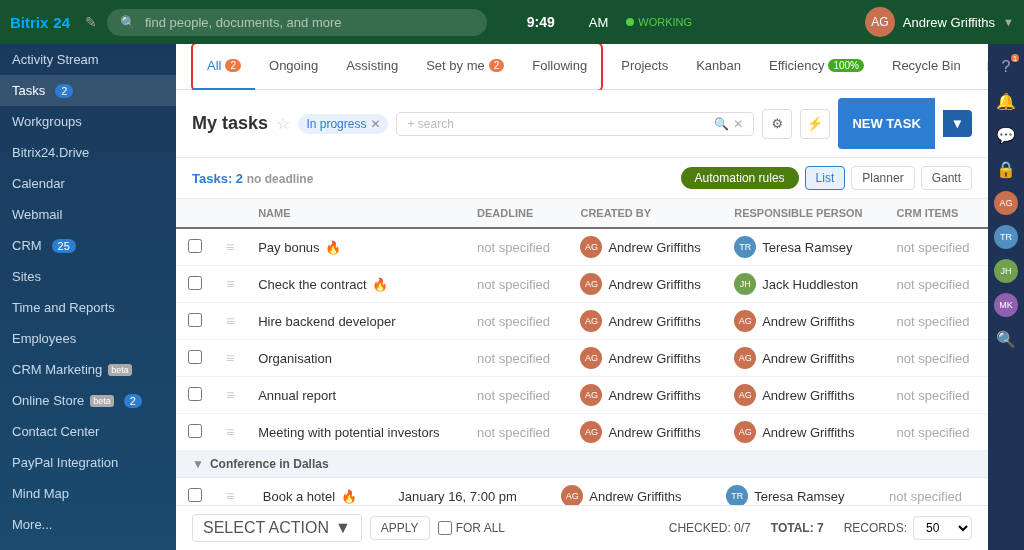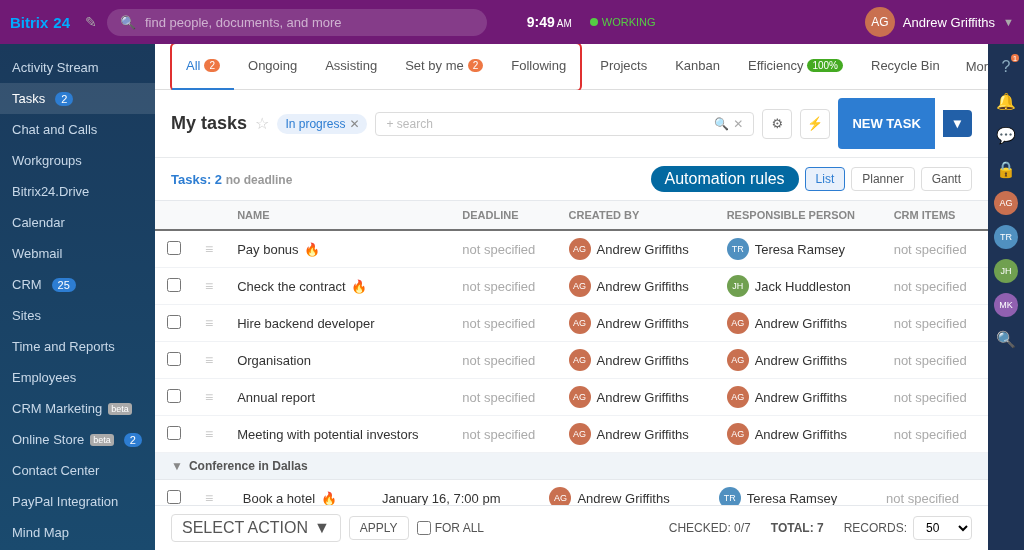--- a/index.html
+++ b/index.html
@@ -1,36 +1,36 @@
 <!DOCTYPE html>
 <html><head>
   <meta charset="utf-8">
   <style>
     * { box-sizing: border-box; margin: 0; padding: 0; }
     body { font-family: Arial, sans-serif; font-size: 13px; background: #1a3a5c; width: 1024px; height: 550px; overflow: hidden; display: flex; flex-direction: column; }
 
     
-    .topbar { background: #701a75; height: 44px; display: flex; align-items: center; padding: 0 10px; gap: 10px; flex-shrink: 0; }
+    .topbar { background: #14532d; height: 44px; display: flex; align-items: center; padding: 0 10px; gap: 10px; flex-shrink: 0; }
     .topbar-logo { color: #fff; font-weight: bold; font-size: 15px; display: flex; align-items: center; gap: 5px; }
     .topbar-logo span { color: #00aaff; }
     .edit-icon { color: #aaa; font-size: 14px; cursor: pointer; margin-left: 5px; }
     .search-bar { flex: 1; max-width: 380px; background: rgba(255,255,255,0.15); border: none; border-radius: 18px; padding: 6px 14px; color: #fff; font-size: 13px; display: flex; align-items: center; gap: 8px; }
     .search-bar input { background: transparent; border: none; outline: none; color: #fff; font-size: 13px; width: 100%; }
     .search-bar input::placeholder { color: rgba(255,255,255,0.6); }
     .time-block { color: #fff; font-size: 14px; font-weight: bold; margin-left: 10px; }
     .working-badge { display: flex; align-items: center; gap: 4px; color: #55cc44; font-size: 11px; }
     .working-dot { width: 8px; height: 8px; background: #55cc44; border-radius: 50%; }
     .topbar-right { display: flex; align-items: center; gap: 8px; margin-left: auto; }
     .user-name { color: #fff; font-size: 13px; }
 
     
     .main { display: flex; flex: 1; overflow: hidden; }
 
     
-    .sidebar { width: 155px; background: linear-gradient(180deg, #1a3a5c 0%, #1a4a6e 100%); display: flex; flex-direction: column; flex-shrink: 0; padding-top: 8px; overflow-y: auto; }
+    .sidebar { width: 176px; background: linear-gradient(180deg, #1a3a5c 0%, #1a4a6e 100%); display: flex; flex-direction: column; flex-shrink: 0; padding-top: 0; overflow-y: auto; }
     .sidebar-item { padding: 8px 12px; color: #c8d8e8; font-size: 13px; cursor: pointer; display: flex; align-items: center; gap: 6px; white-space: nowrap; }
     .sidebar-item.active { background: rgba(255,255,255,0.12); color: #fff; }
     .badge { background: #2d7dd2; color: #fff; border-radius: 10px; padding: 1px 6px; font-size: 11px; margin-left: 4px; }
 
     
     .content { flex: 1; display: flex; flex-direction: column; overflow: hidden; background: #f0f2f5; }
 
     
     .tabs-bar { background: #fff; border-bottom: 1px solid #ddd; display: flex; align-items: center; padding: 0 15px; height: 46px; gap: 0; flex-shrink: 0; }
     .tab { padding: 0 14px; height: 46px; display: flex; align-items: center; cursor: pointer; color: #555; font-size: 13px; border-bottom: 2px solid transparent; position: relative; white-space: nowrap; }
@@ -49,21 +49,21 @@
     .new-task-btn { background: #2d7dd2; color: #fff; border: none; border-radius: 4px 0 0 4px; padding: 18px 14px; cursor: pointer; font-size: 13px; font-weight: bold; }
     .new-task-arrow { background: #2260a8; color: #fff; border: none; border-radius: 0 4px 4px 0; padding: 6px 8px; cursor: pointer; }
 
     
     .tasks-area { flex: 1; overflow-y: auto; background: #f5f7fa; }
     .tasks-toolbar { background: #fff; padding: 8px 16px; display: flex; align-items: center; justify-content: space-between; border-bottom: 1px solid #e5e8ec; }
     .tasks-count { font-size: 13px; color: #333; }
     .tasks-count span { color: #2d7dd2; font-weight: bold; }
     .tasks-count .no-deadline { color: #999; font-size: 12px; }
     .view-buttons { display: flex; align-items: center; gap: 6px; }
-    .automation-btn { background: #0369a1; color: #fff; border: none; border-radius: 14px; padding: 4px 14px; font-size: 16px; cursor: pointer; }
+    .automation-btn { background: #4d7c0f; color: #fff; border: none; border-radius: 14px; padding: 4px 14px; font-size: 12px; cursor: pointer; }
     .view-btn { padding: 4px 10px; font-size: 12px; border: 1px solid #ddd; border-radius: 4px; cursor: pointer; background: #fff; color: #555; }
     .view-btn.active { background: #e8f0fb; color: #2d7dd2; border-color: #2d7dd2; }
 
     
     .task-table { width: 100%; border-collapse: collapse; background: #fff; }
     .task-table th { background: #f8f9fa; border-bottom: 2px solid #737373; padding: 8px 12px; text-align: left; font-size: 11px; color: #888; font-weight: bold; text-transform: uppercase; }
     .task-table td { padding: 7px 12px; border-bottom: 1px solid #f0f2f5; font-size: 13px; color: #333; vertical-align: middle; }
     .task-name { display: flex; align-items: center; gap: 6px; }
     .task-fire { color: #ff6600; font-size: 13px; }
     .checkbox-cell { width: 30px; }
@@ -108,21 +108,21 @@
     <span>Bitrix</span>
       <span>24</span>
   </div>
   <span class="edit-icon">✎</span>
   <div class="search-bar">
     <span>🔍</span>
     <input type="text" placeholder="find people, documents, and more" style="">
   </div>
   <div style="margin-left:20px; display:flex; align-items:baseline; gap:2px;">
     <span class="time-block">9:49</span>
-    <sup style="color:#fff; font-size:10px;">AM</sup>
+    <sup style="color:#fff; font-size:13px;margin-left:32px;">AM</sup>
   </div>
   <div class="working-badge" style="margin-left:8px;">
     <div class="working-dot"></div>
     <span>WORKING</span>
   </div>
   <div class="topbar-right">
     <div class="person-avatar av1" style="width:30px;height:30px;font-size:12px;">AG</div>
     <span class="user-name">Andrew Griffiths</span>
     <span style="color:#aaa;font-size:11px;">▼</span>
   </div>
@@ -130,23 +130,20 @@
 
 <div class="main">
 
   <div class="sidebar">
     <div class="sidebar-item">
       <span>Activity Stream</span>
     </div>
     <div class="sidebar-item active">
       <span>Tasks</span>
       <span class="badge">2</span>
-    </div>
-    <div class="sidebar-item">
-      <span>Chat and Calls</span>
     </div>
     <div class="sidebar-item">
       <span>Workgroups</span>
     </div>
     <div class="sidebar-item">
       <span>Bitrix24.Drive</span>
     </div>
     <div class="sidebar-item">
       <span>Calendar</span>
     </div>

